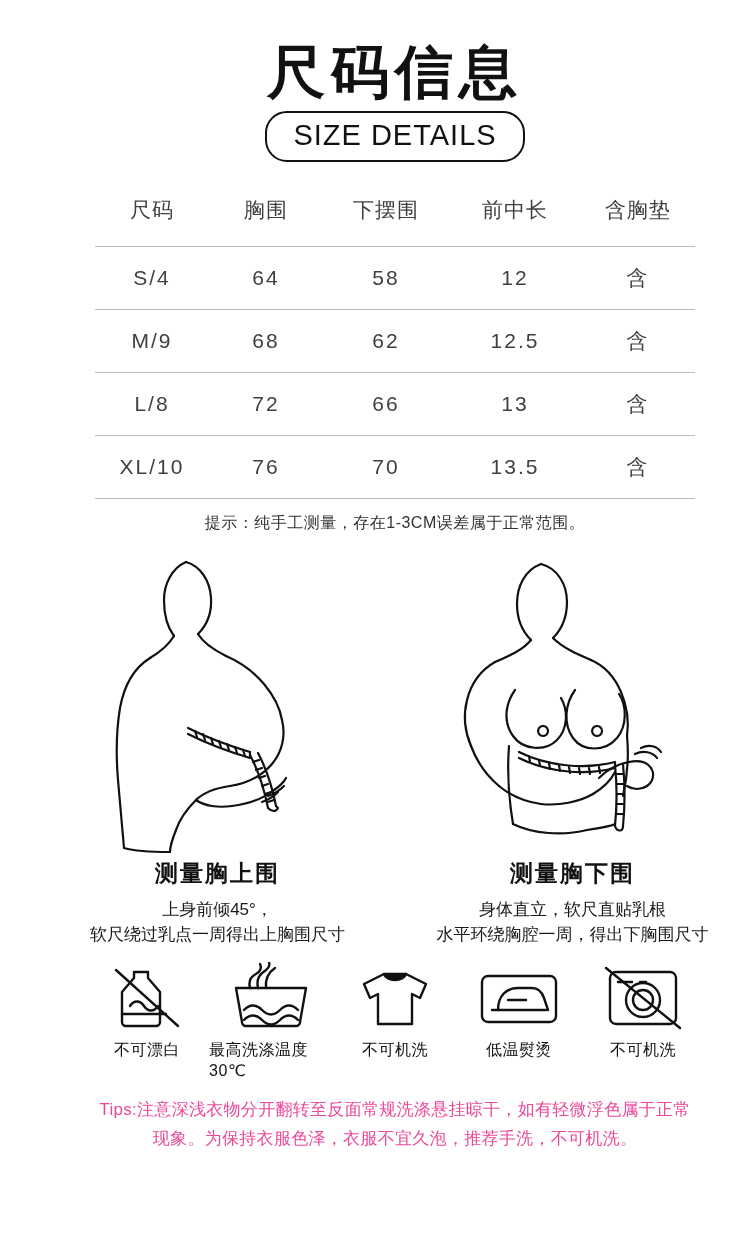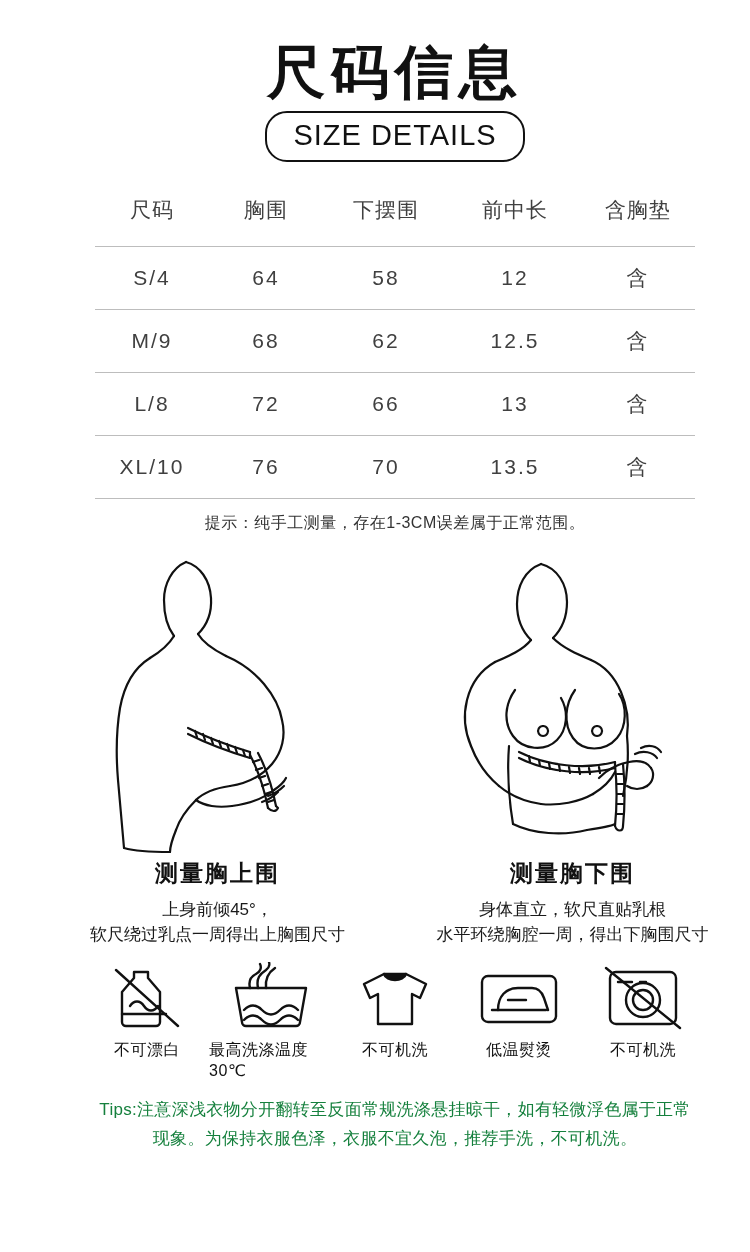--- a/index.html
+++ b/index.html
@@ -150,21 +150,21 @@
     letter-spacing: 0.5px;
   }
 
   
   .tips {
     margin: 16px auto 0 auto;
     width: 660px;
     text-align: center;
     font-size: 17px;
     line-height: 1.7;
-    color: #15803d;
+    color: #ec4899;
     letter-spacing: 0.3px;
   }
 </style>
 </head>
 <body>
 
 <div class="page">
 
   <div class="title-block">
     <div class="main-title">尺码信息</div>

